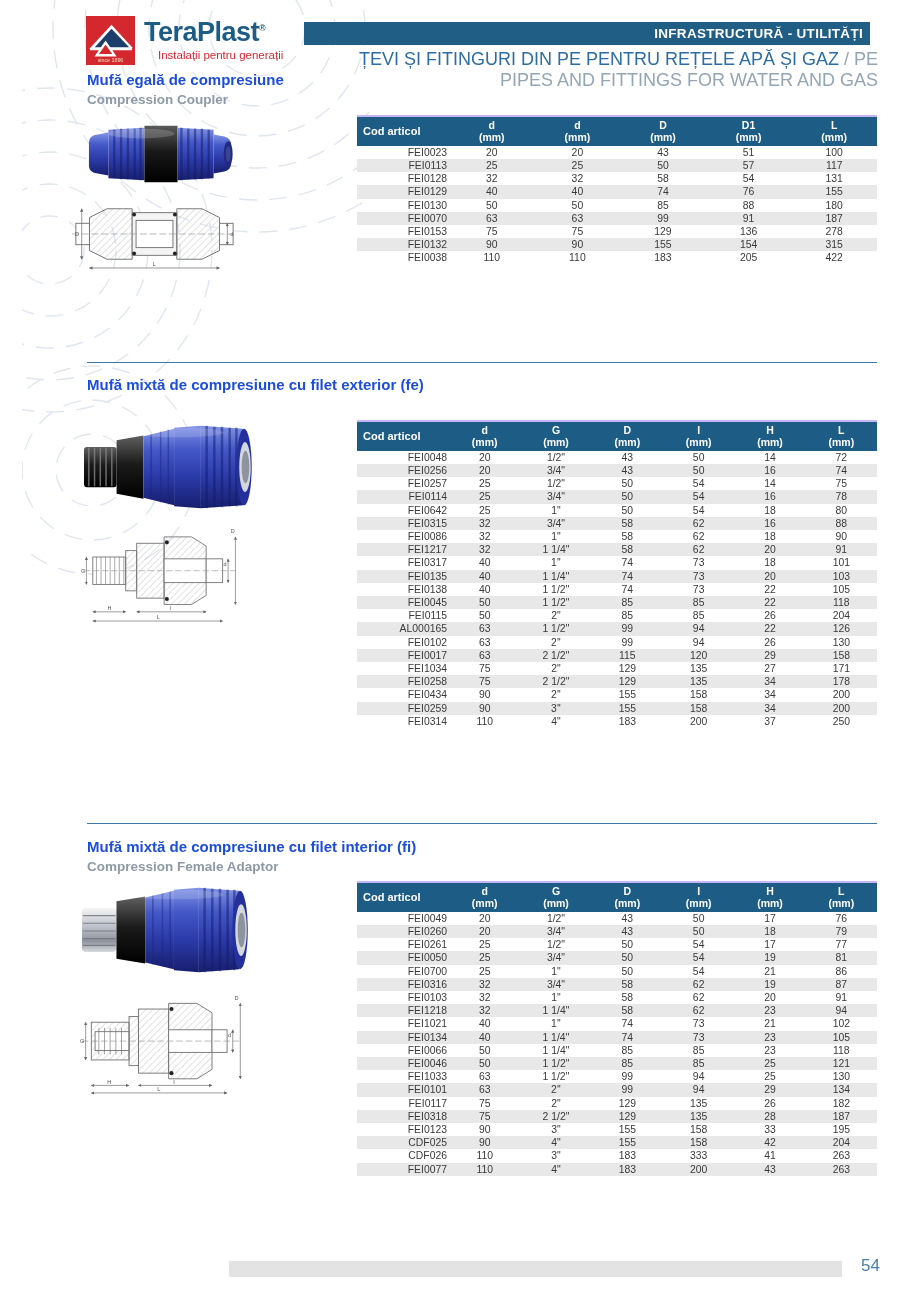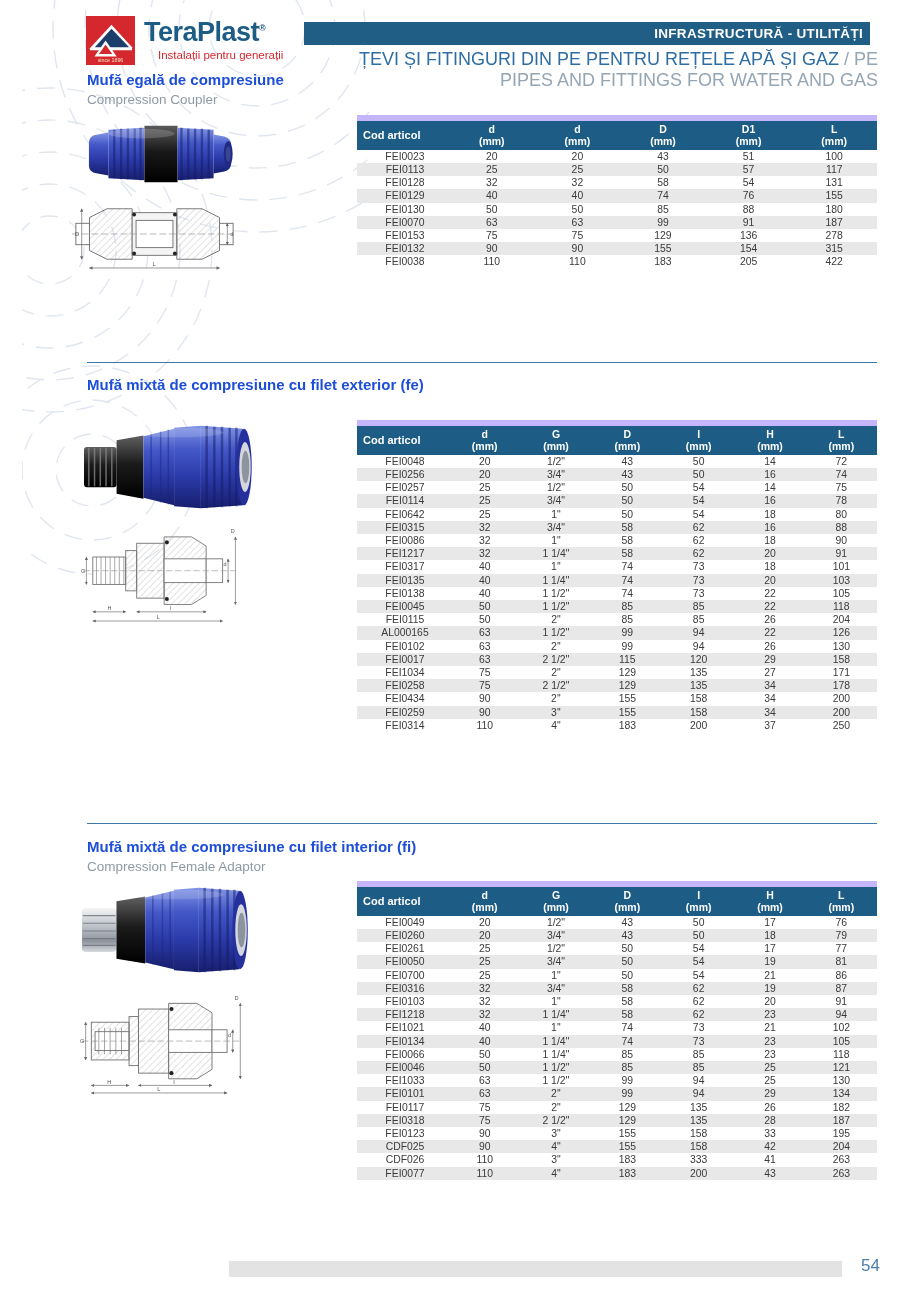--- a/index.html
+++ b/index.html
@@ -22,39 +22,39 @@
     background:#215e86; color:#fff; font-size:13.5px; font-weight:bold;
     text-align:right; line-height:23px; padding-right:7px; letter-spacing:0.3px;
   }
   .subtitle { position:absolute; left:290px; top:49px; width:566px; text-align:right; font-size:18px; }
   .sub-ro { color:#2d6da3; }
   .sub-en { color:#94a5b4; }
 
   
   .sec-title { position:absolute; left:65px; width:520px; }
   .sec-title h2 { font-size:15px; font-weight:bold; color:#1d4ed8; line-height:1.25; }
-  .sec-title h3 { font-size:13.5px; font-weight:normal; color:#8d9aa6; margin-top:2px; }
+  .sec-title h3 { font-size:13.5px; font-weight:bold; color:#8d9aa6; margin-top:2px; }
   .divider { position:absolute; left:65px; width:790px; height:1px; background:#3f77a6; }
 
   
   .spec-table {
     position:absolute; left:335px; width:520px;
     border-collapse:collapse; table-layout:fixed;
   }
-  .spec-table thead tr { background:#1d5c84; border-top:6px solid #c4b5fd;margin-left:48px; }
+  .spec-table thead tr { background:#1d5c84; border-top:2px solid #c4b5fd;margin-left:48px; }
   .spec-table th {
     color:#fff; font-size:10.5px; font-weight:bold; text-align:center;
     vertical-align:middle; padding:2px 2px; line-height:1.18;
   }
   .spec-table th.col-code { text-align:left; padding-left:6px; font-size:11px; }
   .spec-table td {
     font-size:10.4px; color:#3a3a3a; text-align:center;
     line-height:13.2px; padding:0 2px; white-space:nowrap;
   }
-  .spec-table td.col-code { text-align:center; padding-left:6px; }
+  .spec-table td.col-code { text-align:right; padding-left:6px; }
   .spec-table .col-code { width:92px; }
   .spec-table tbody tr:nth-child(even) { background:#e8e8e8; }
 
   .product-photo, .product-drawing { position:absolute; }
 
   
   .footer-site { position:absolute; left:65px; top:1322px; font-size:16px; color:#568bb4; text-decoration:none; }
   .footer-bar { position:absolute; left:207px; top:1261px; width:613px; height:16px; background:#e3e3e3; }
   .footer-page { position:absolute; left:830px; top:1256px; width:28px; text-align:right; font-size:17px; color:#4a7eab; }
 </style>

